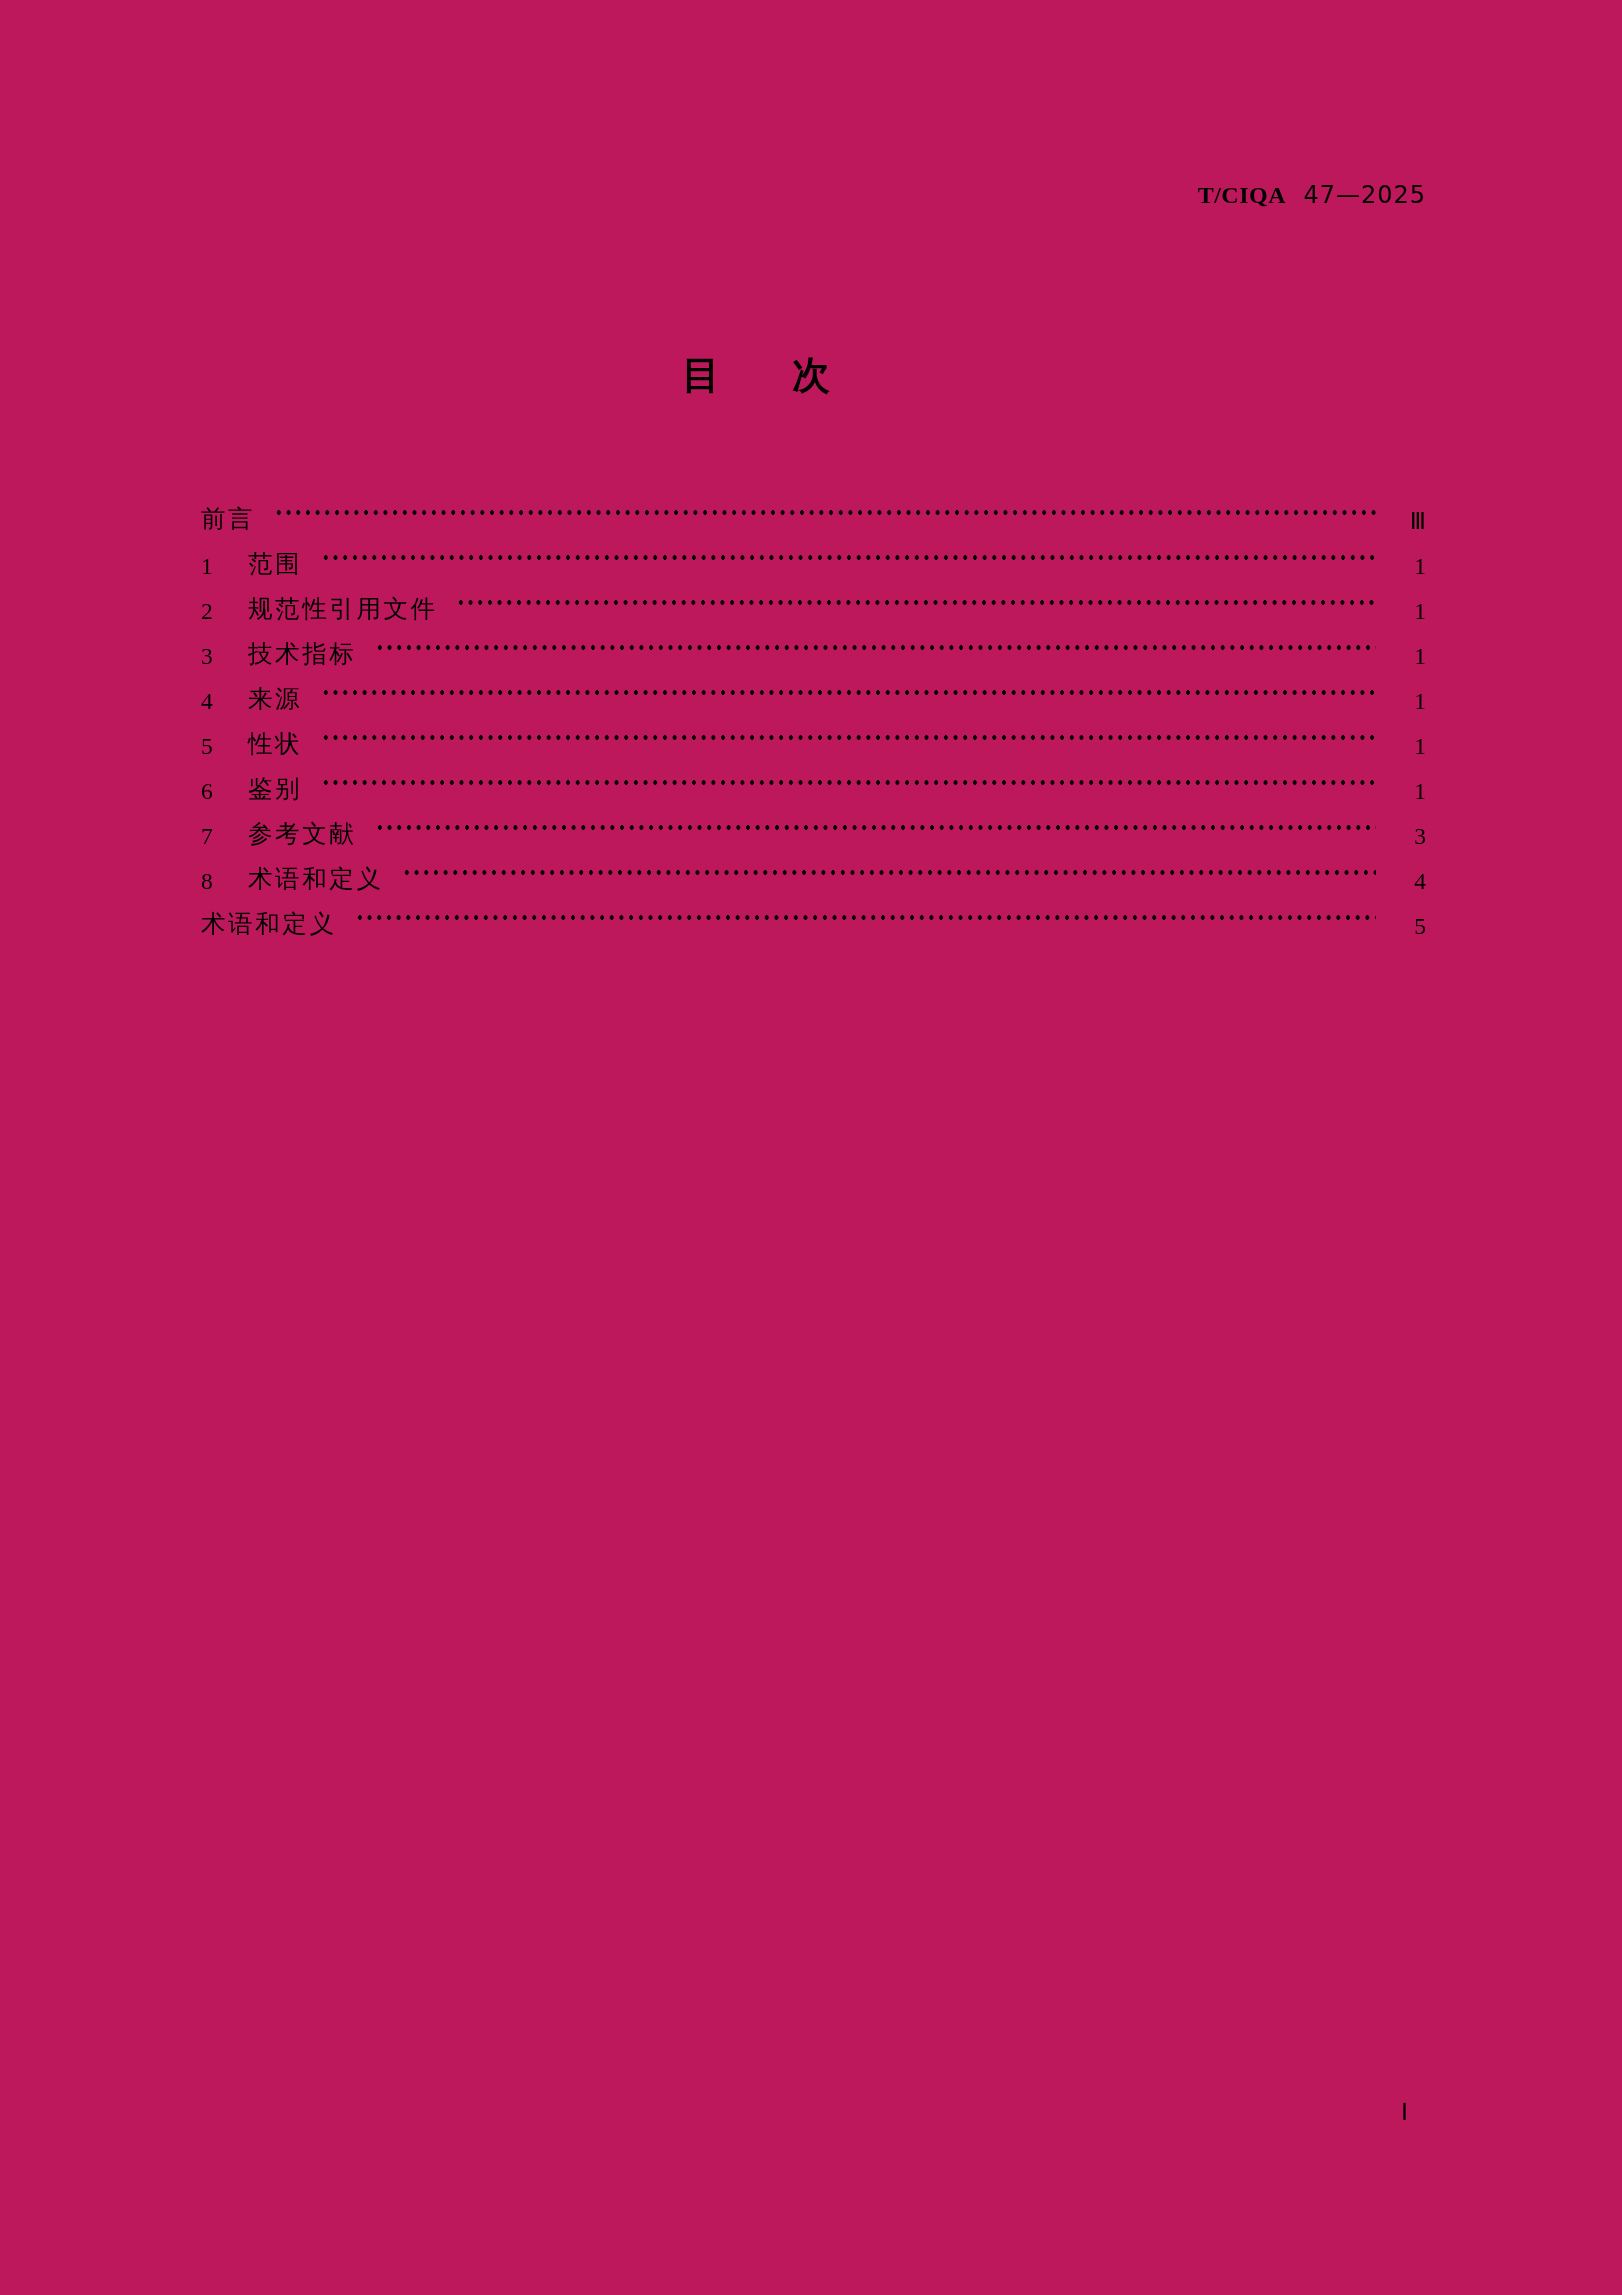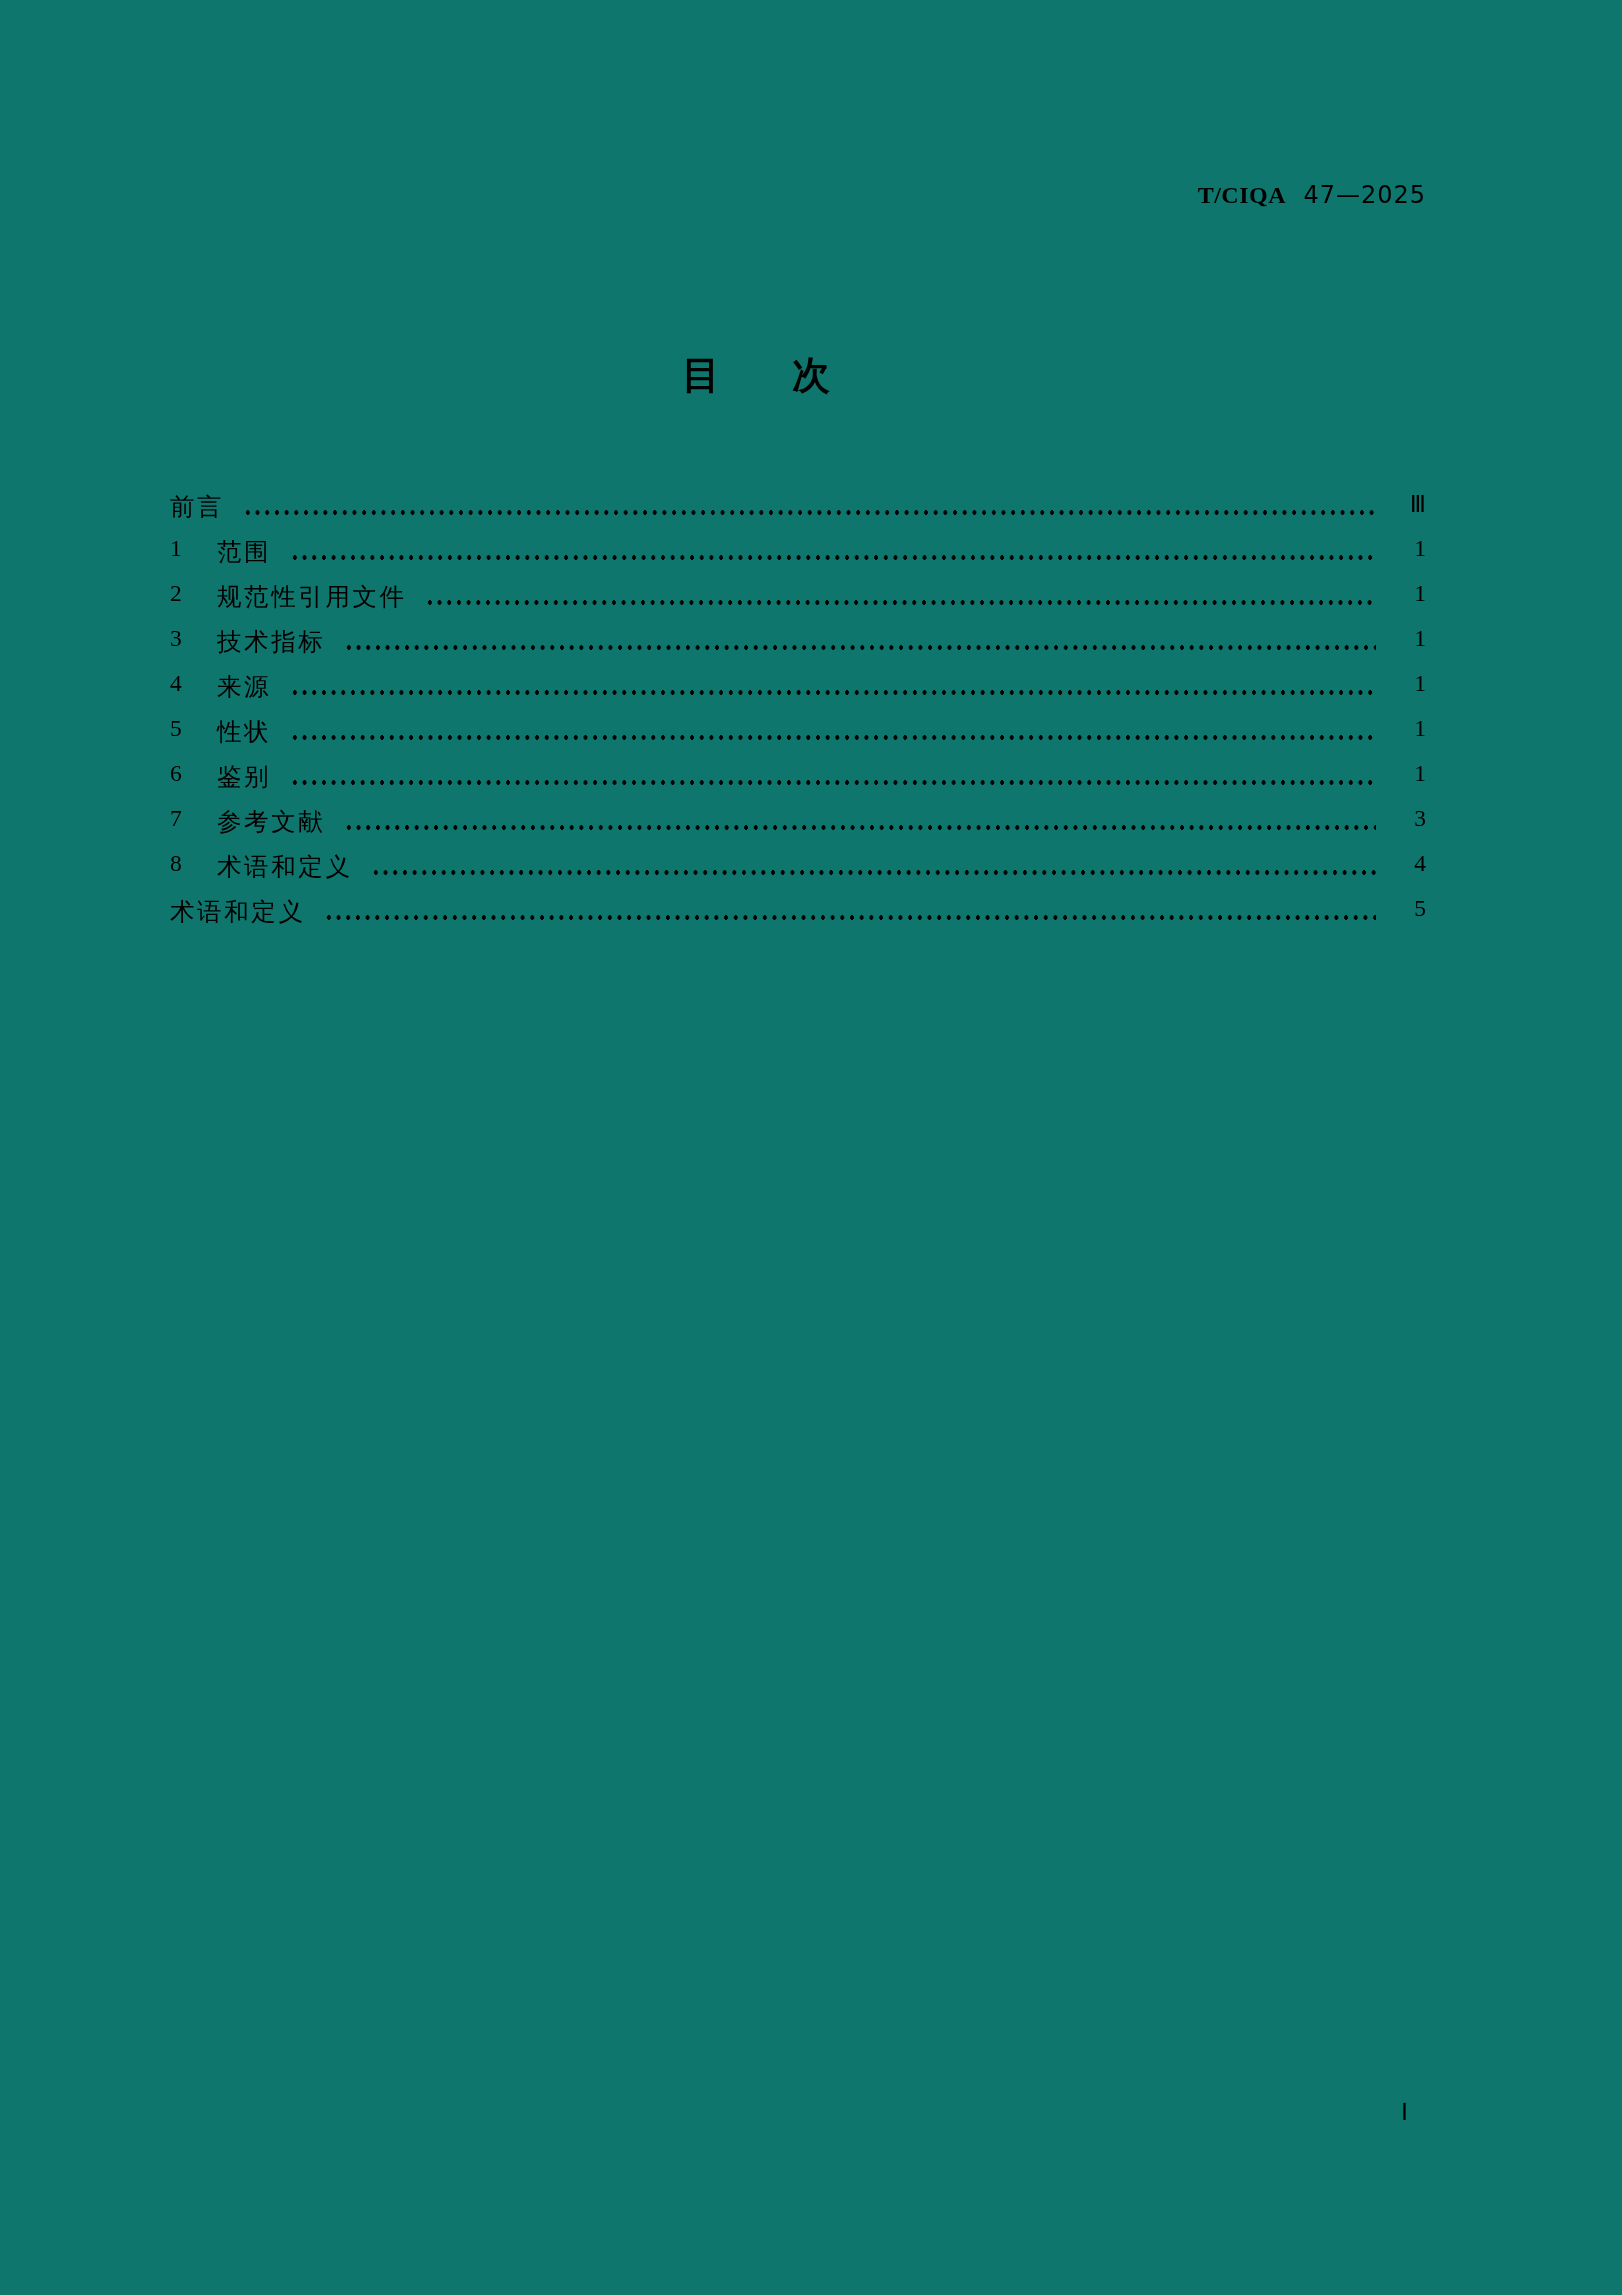--- a/index.html
+++ b/index.html
@@ -4,21 +4,21 @@
 <style>
   html, body {
     margin: 0;
     padding: 0;
     background: #ffffff;
   }
   .page {
     position: relative;
     width: 1623px;
     height: 2295px;
-    background: #0f766e;
+    background: #be185d;
     color: #000000;
     font-family: "Liberation Serif", serif;
     overflow: hidden;
   }
 
   
   .std-code {
     position: absolute;
     top: 181px;
     right: 197px;
@@ -54,24 +54,25 @@
 
   
   .toc {
     position: absolute;
     left: 170px;
     top: 490px;
     width: 1256px;
   }
   .toc-row {
     display: flex;
-    align-items: flex-start;
+    align-items: flex-end;
     height: 45px;
     font-size: 24.5px;
     white-space: nowrap;
+    margin-left: 31px;
   }
   .toc-num {
     display: inline-block;
     width: 47px;
     flex: 0 0 47px;
     font-size: 23.5px;
     font-family: "Liberation Serif", serif;
   }
   .toc-label {
     letter-spacing: 2.6px;

